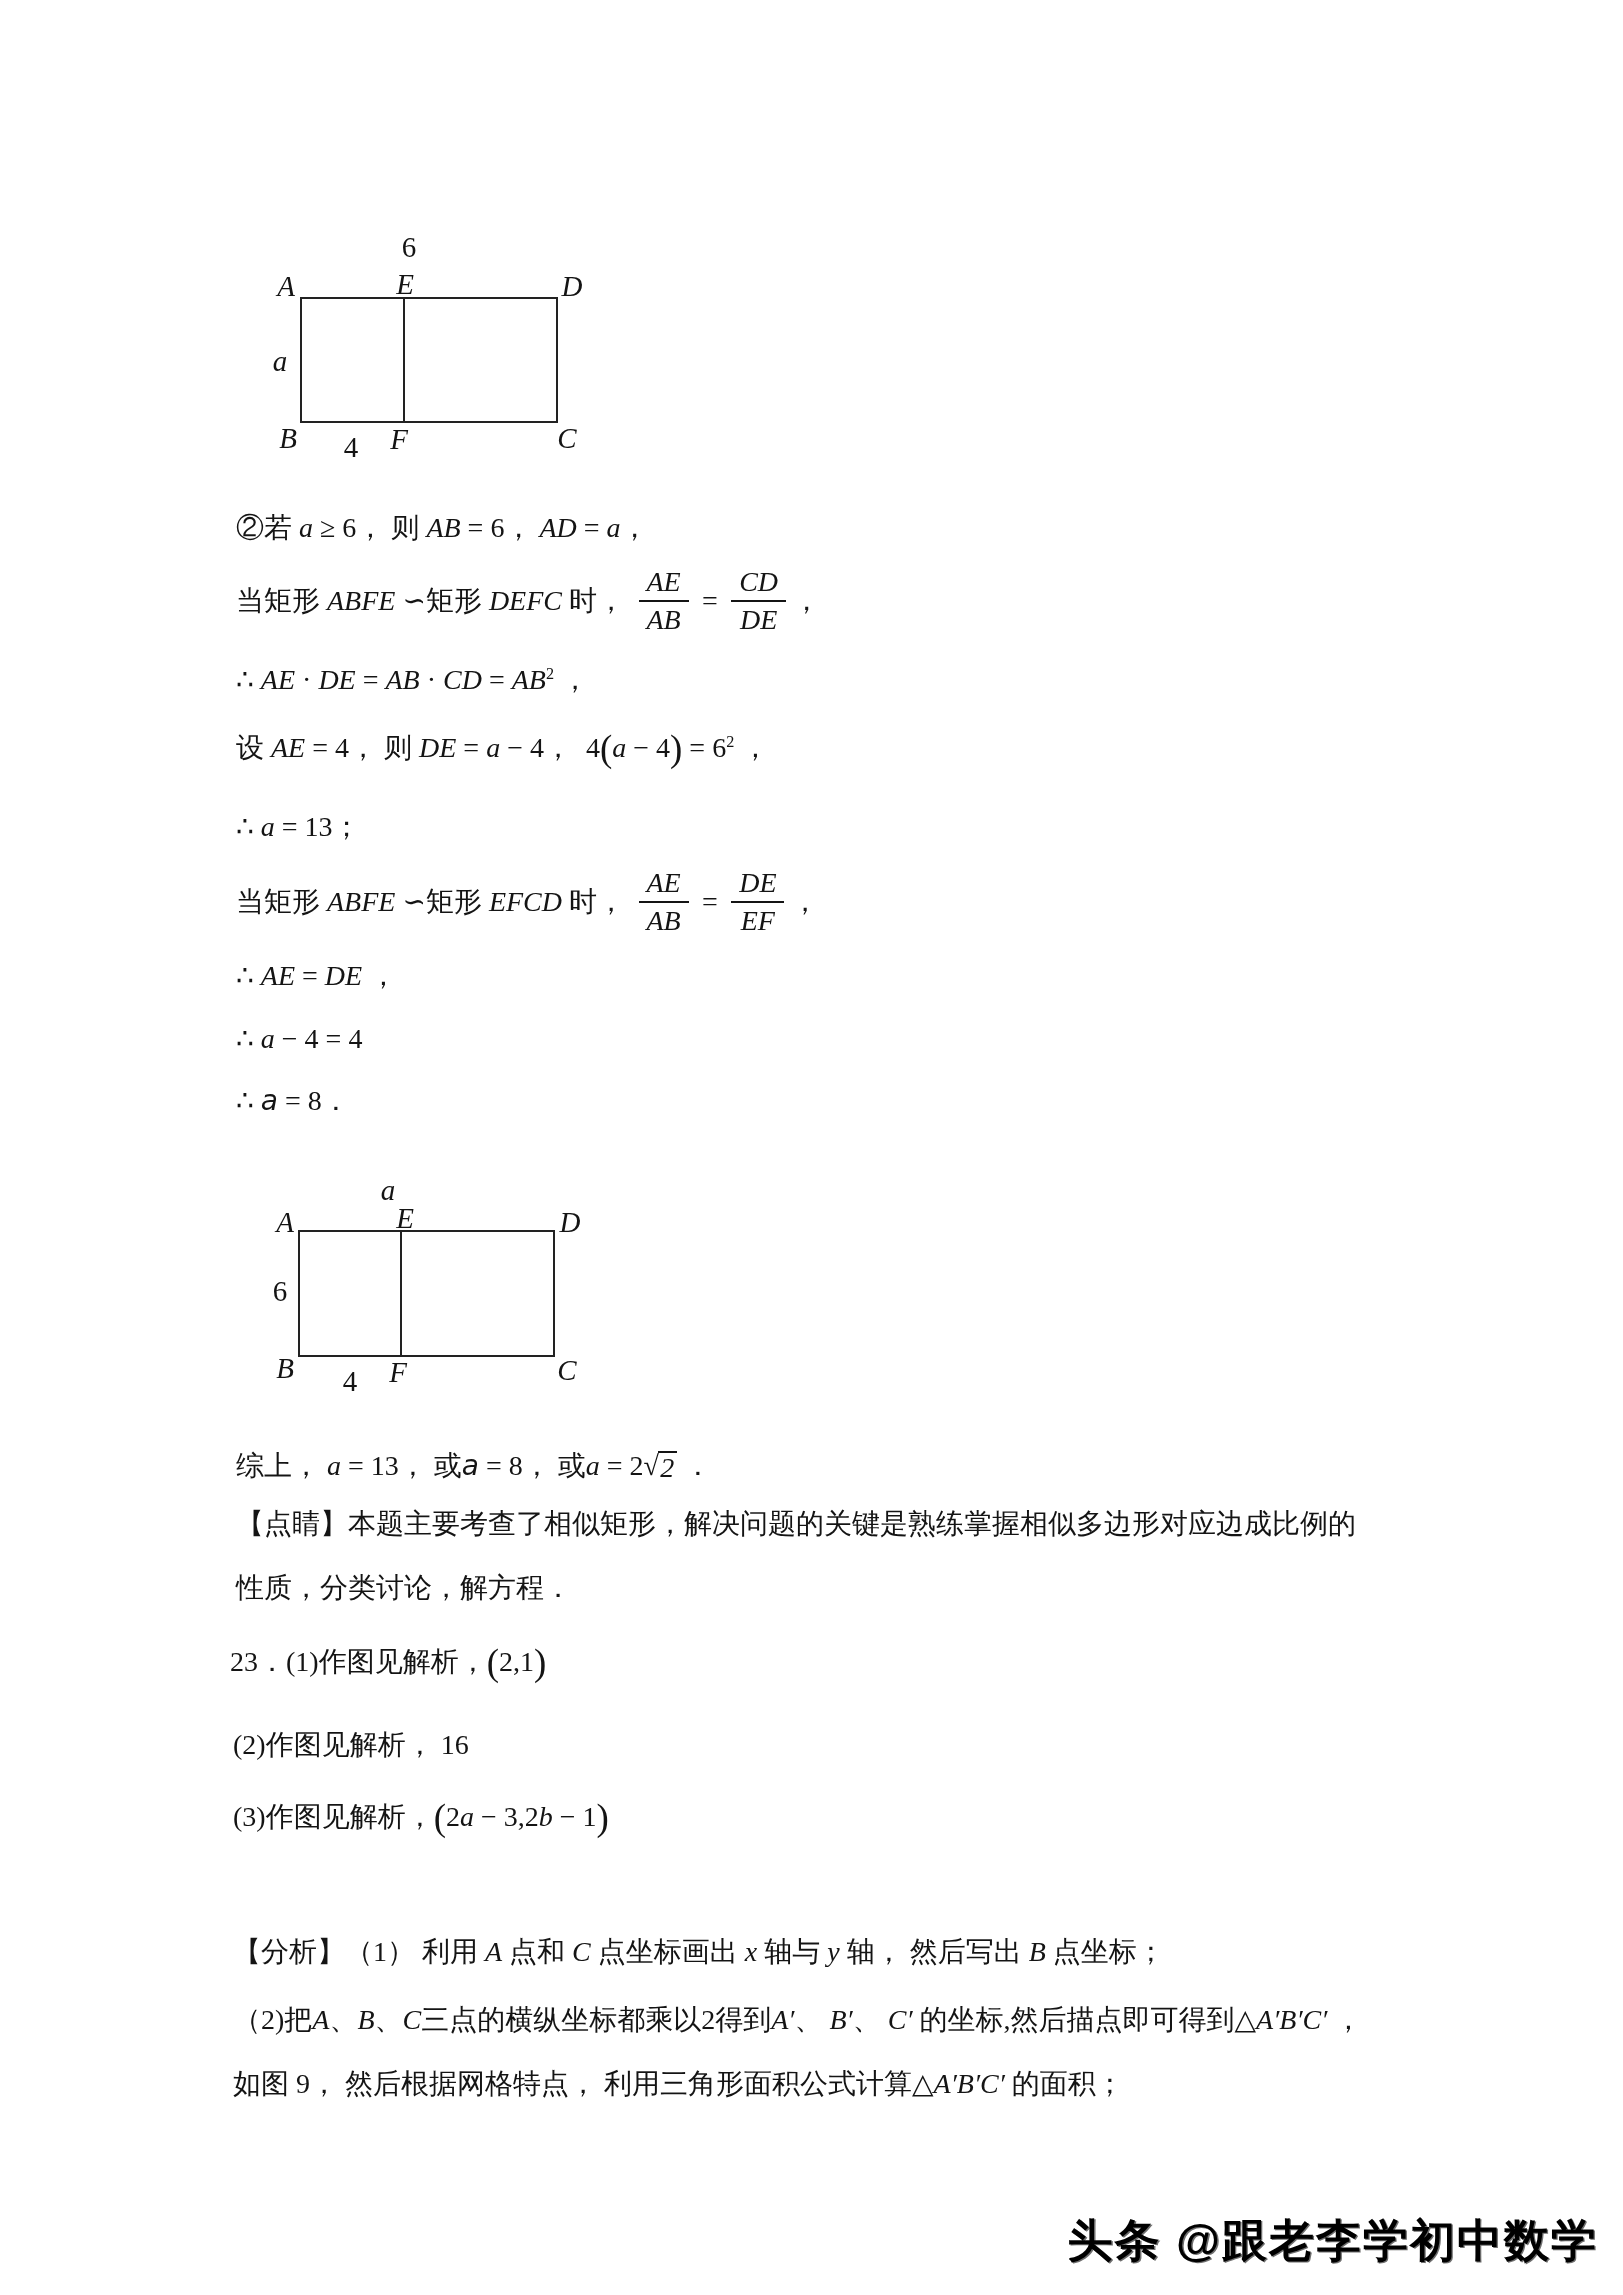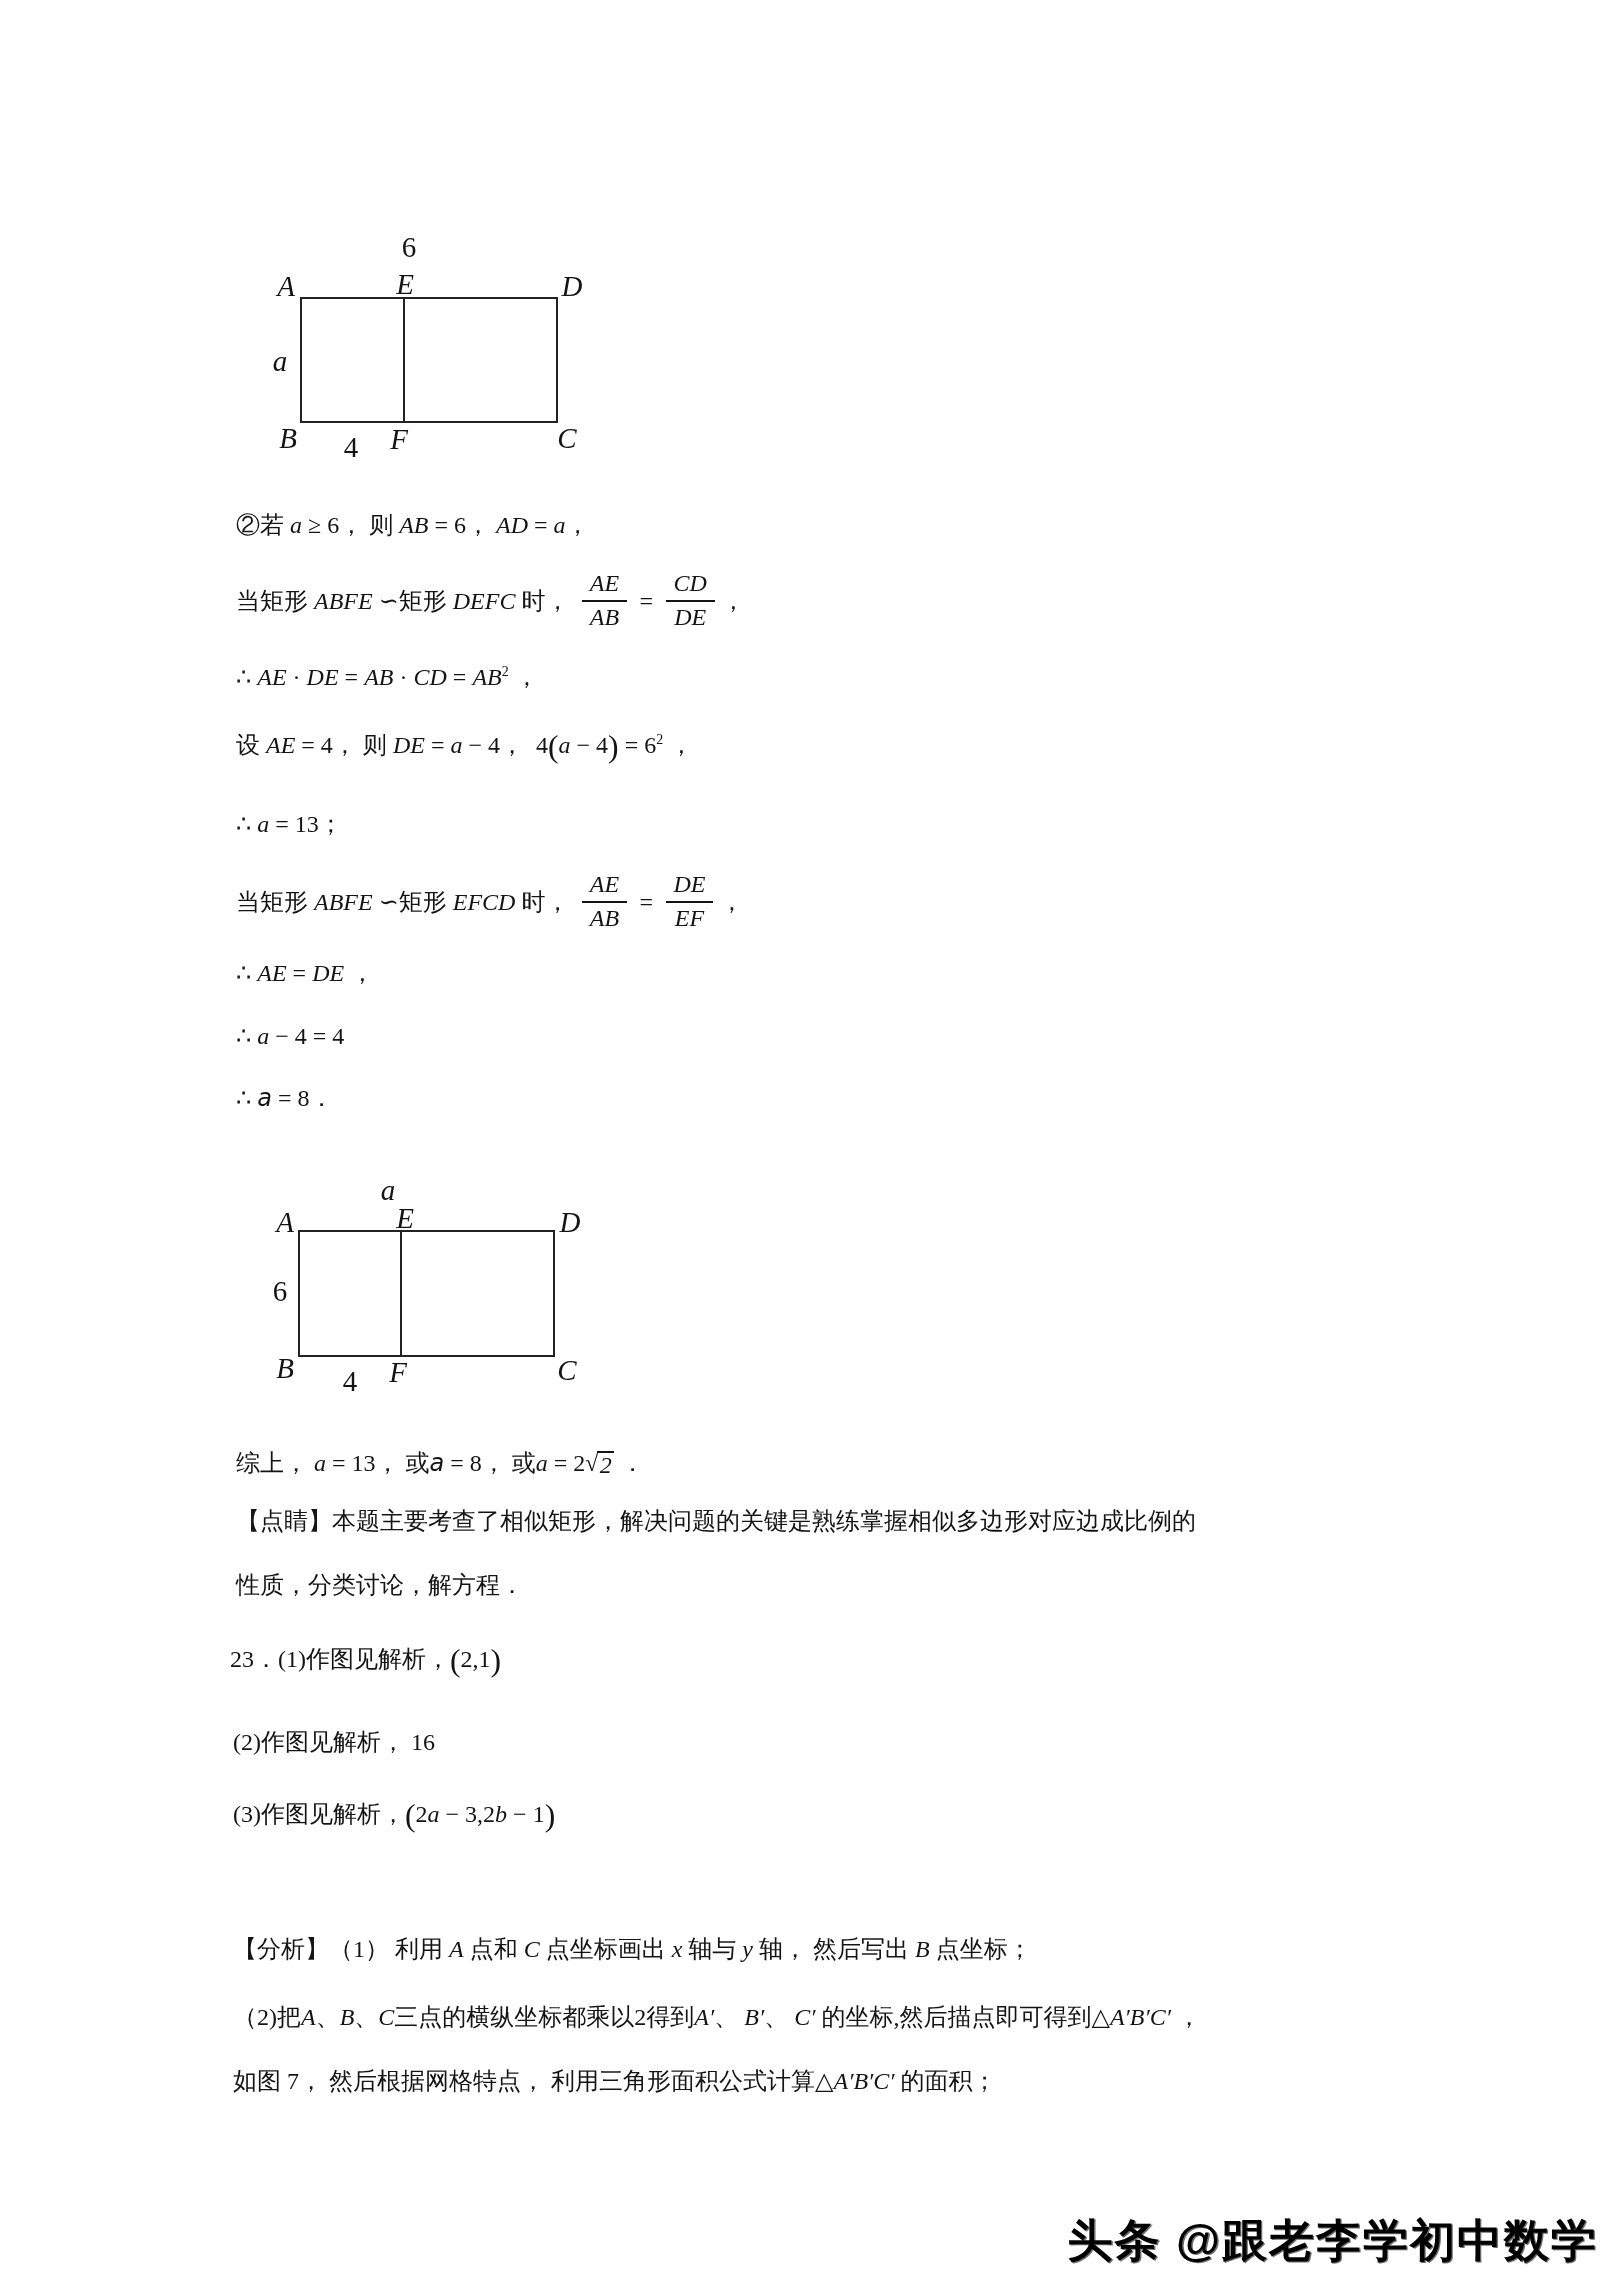--- a/index.html
+++ b/index.html
@@ -1,20 +1,20 @@
 <!DOCTYPE html>
 <html style="font-size:10.5px"><head>
 <meta charset="utf-8">
 <style>
   html,body{margin:0;padding:0;background:#e8e8e8;}
   .page{
     position:relative;width:1623px;height:2295px;background:#ffffff;overflow:hidden;
     font-family:"Liberation Serif","DejaVu Serif",serif;color:#141414;
   }
-  .line{position:absolute;font-size:24px;color:#141414;white-space:pre;line-height:1.25;}
+  .line{position:absolute;font-size:28px;color:#141414;white-space:pre;line-height:1.25;}
   .fx{display:flex;align-items:center;height:77px;}
   .t{font-style:normal;}
   .vv{font-style:italic;}
   .sv{font-style:italic;font-family:"DejaVu Sans","Liberation Sans",sans-serif;}
   .sup{vertical-align:super;font-size:0.58em;line-height:0;}
   .big{font-size:1.32em;line-height:1;vertical-align:-0.12em;}
   .frac{display:inline-flex;flex-direction:column;align-items:center;font-style:italic;
         margin:0 6.5px;line-height:1.12;text-align:center;}
   .fnum{border-bottom:2px solid #141414;padding:0 7.9px 2.6px;}
   .fden{padding:2.6px 7.9px 0;}
@@ -73,17 +73,17 @@
       <div class="line" style="top: 1021px; left: 236px;"><span class="t">∴ </span><span class="vv">a</span><span class="t"> − 4 = 4</span></div>
       <div class="line" style="top: 1083px; left: 236px;"><span class="t">∴ </span><span class="sv">a</span><span class="t"> = 8．</span></div>
       <div class="line" style="top: 1448px; left: 236px;"><span class="t">综上， </span><span class="vv">a</span><span class="t"> = 13， 或</span><span class="sv">a</span><span class="t"> = 8， 或</span><span class="vv">a</span><span class="t"> = 2</span><span class="sqrt"><span class="rs">√</span><span class="rr vv">2</span></span><span class="t"> ．</span></div>
       <div class="line" style="top: 1506px; left: 236px;"><span class="t">【点睛】本题主要考查了相似矩形，解决问题的关键是熟练掌握相似多边形对应边成比例的</span></div>
       <div class="line" style="top: 1570px; left: 236px;"><span class="t">性质，分类讨论，解方程．</span></div>
       <div class="line" style="top: 1644px; left: 230px;"><span class="t">23．(1)作图见解析，</span><span class="big">(</span><span class="t">2,1</span><span class="big">)</span></div>
       <div class="line" style="top: 1727px; left: 233px;"><span class="t">(2)作图见解析， 16</span></div>
       <div class="line" style="top: 1799px; left: 233px;"><span class="t">(3)作图见解析，</span><span class="big">(</span><span class="t">2</span><span class="vv">a</span><span class="t"> − 3,2</span><span class="vv">b</span><span class="t"> − 1</span><span class="big">)</span></div>
       <div class="line" style="top: 1934px; left: 233px;"><span class="t">【分析】（1） 利用 </span><span class="vv">A</span><span class="t"> 点和 </span><span class="vv">C</span><span class="t"> 点坐标画出 </span><span class="vv">x</span><span class="t"> 轴与 </span><span class="vv">y</span><span class="t"> 轴， 然后写出 </span><span class="vv">B</span><span class="t"> 点坐标；</span></div>
       <div class="line" style="top: 2002px; left: 233px;"><span class="t">（2)把</span><span class="vv">A</span><span class="t">、</span><span class="vv">B</span><span class="t">、</span><span class="vv">C</span><span class="t">三点的横纵坐标都乘以2得到</span><span class="vv">A′</span><span class="t">、 </span><span class="vv">B′</span><span class="t">、 </span><span class="vv">C′</span><span class="t"> 的坐标,然后描点即可得到△</span><span class="vv">A′B′C′</span><span class="t"> ，</span></div>
-      <div class="line" style="top: 2066px; left: 233px;"><span class="t">如图 7， 然后根据网格特点， 利用三角形面积公式计算△</span><span class="vv">A′B′C′</span><span class="t"> 的面积；</span></div>
+      <div class="line" style="top: 2066px; left: 233px;"><span class="t">如图 9， 然后根据网格特点， 利用三角形面积公式计算△</span><span class="vv">A′B′C′</span><span class="t"> 的面积；</span></div>
     </div>
   <div class="watermark">头条 @跟老李学初中数学</div>
 </div>
 
 
 </body></html>

